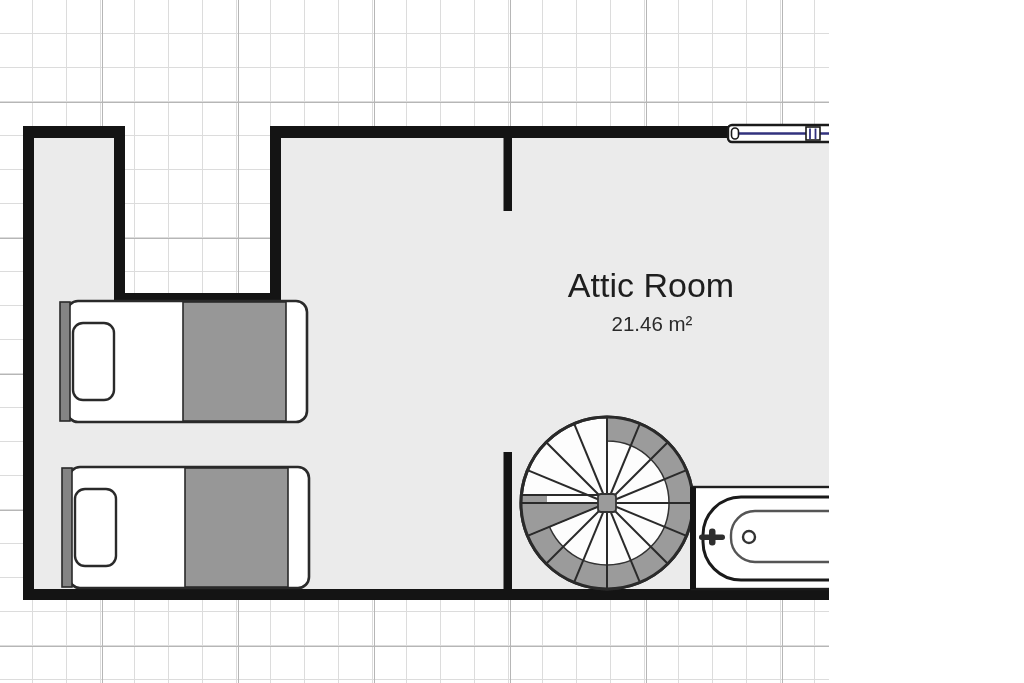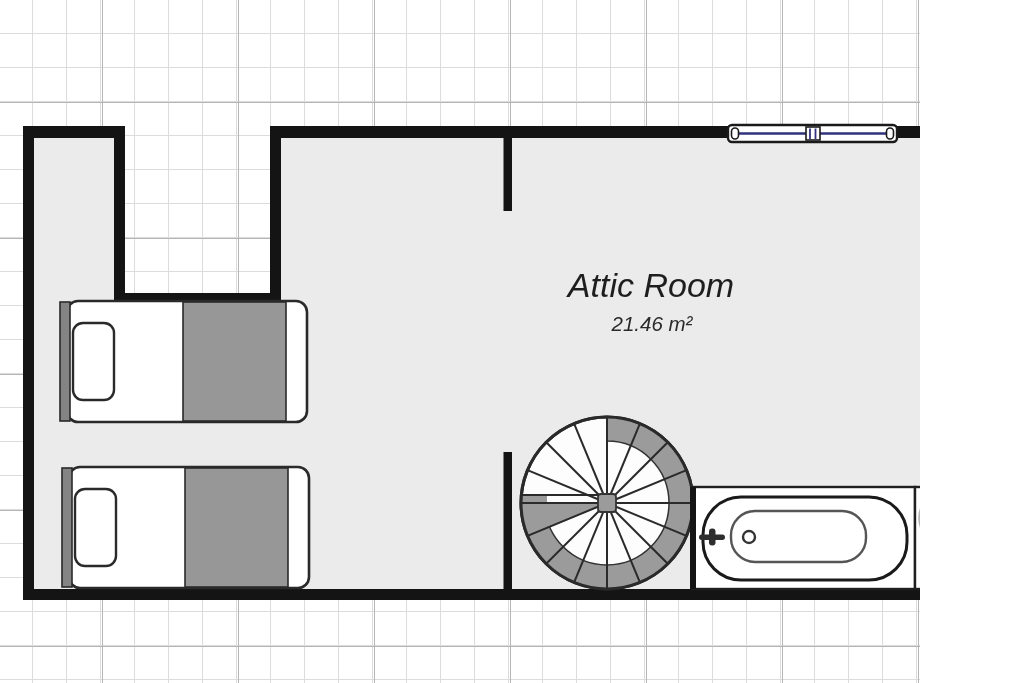--- a/index.html
+++ b/index.html
@@ -1,29 +1,28 @@
 <!DOCTYPE html>
 <html><head>
 <meta charset="utf-8">
 <style>
   html,body{margin:0;padding:0;background:#fff;}
   .canvas{
     position:relative;
-    width:920px;height:683px;
+    width:829px;height:683px;
     overflow:hidden;
     background-color:#ffffff;
     background-image:
       linear-gradient(to right, #b6b6b6 1px, transparent 1px),
       linear-gradient(to bottom, #b6b6b6 1px, transparent 1px),
       linear-gradient(to right, #dcdcdc 1px, transparent 1px),
       linear-gradient(to bottom, #dcdcdc 1px, transparent 1px);
     background-size:136px 136px,136px 136px,34px 34px,34px 34px;
     background-position:-34px -34px,-34px -34px,-2px -1px,-2px -1px;
     font-family:"Liberation Sans", sans-serif;
-    font-style:italic;
   }
   .plan-svg{position:absolute;left:0;top:0;}
   text{fill:#1e1e1e;}
   .room-label{font-size:34px;}
   .room-area{font-size:20.5px;fill:#2a2a2a;}
 </style>
 </head>
 <body>
 
 <div class="canvas">

